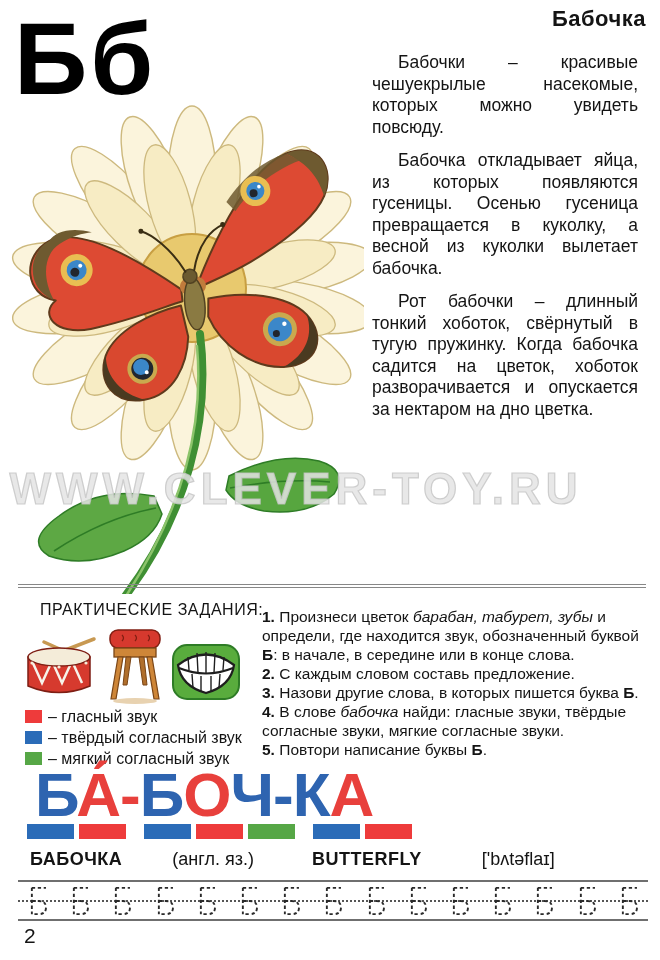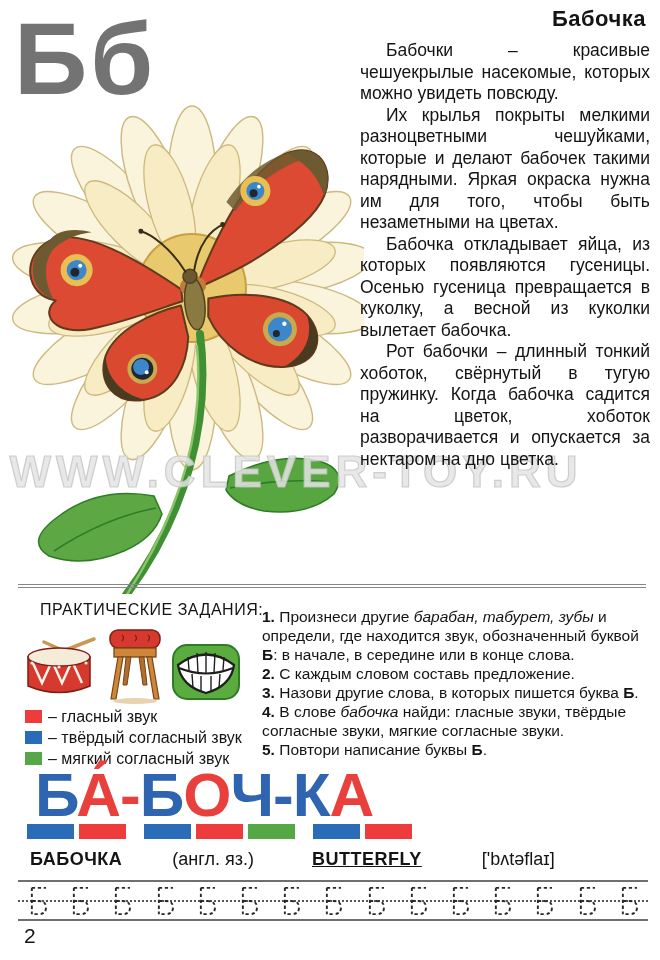--- a/index.html
+++ b/index.html
@@ -2,31 +2,31 @@
 <html><head>
 <meta charset="utf-8">
 <style>
   html,body{margin:0;padding:0;}
   body{
     width:660px;height:960px;position:relative;overflow:hidden;
     background:#ffffff;color:#141414;
     font-family:"Liberation Sans", sans-serif;
   }
   .page-title{position:absolute;top:6px;right:14px;font-size:22px;font-weight:bold;letter-spacing:.5px;z-index:3;}
-  .letter-pair{position:absolute;left:14px;top:8px;font-size:102px;font-weight:bold;color:#737373;line-height:1;letter-spacing:3px;z-index:1;}
+  .letter-pair{position:absolute;left:14px;top:8px;font-size:102px;font-weight:bold;color:#000000;line-height:1;letter-spacing:3px;z-index:1;}
   .illustration{position:absolute;left:4px;top:46px;width:360px;height:548px;z-index:0;}
   .watermark{
-    position:absolute;left:0;top:447px;width:592px;text-align:center;z-index:2;
+    position:absolute;left:0;top:464px;width:592px;text-align:center;z-index:2;
     font-size:44px;font-weight:bold;letter-spacing:5px;
     color:rgba(228,228,228,.85);-webkit-text-stroke:1.2px rgba(196,196,196,.8);
     pointer-events:none;white-space:nowrap;
   }
   .article{position:absolute;left:360px;top:40px;width:290px;z-index:3;
     font-size:17.5px;line-height:1.23;text-align:justify;}
-  .article p{margin:0;text-indent:26px;}
+  .article p{margin:12px;text-indent:26px;}
   .divider{position:absolute;left:18px;top:584px;width:628px;height:2px;
     border-top:1px solid #878787;border-bottom:1px solid #878787;z-index:3;}
   .practice-heading{position:absolute;left:40px;top:601px;font-size:16px;font-weight:normal;letter-spacing:.5px;}
   .pic{position:absolute;}
   .pic-drum{left:20px;top:636px;width:82px;height:64px;}
   .pic-stool{left:104px;top:627px;width:62px;height:78px;}
   .pic-teeth{left:172px;top:644px;width:68px;height:56px;}
   .legend{position:absolute;left:25px;top:706px;}
   .legend-row{display:flex;align-items:center;height:21px;}
   .legend-square{width:17px;height:13px;margin-right:6px;flex:0 0 auto;}
@@ -38,21 +38,21 @@
   .s-b{font-weight:bold;}
   .syllable-word{position:absolute;left:35px;top:764px;font-size:62px;font-weight:bold;line-height:1;white-space:nowrap;letter-spacing:-1px;}
   .c-blue{color:#2E64B0;} .c-red{color:#E8403C;}
   .squares-row{position:absolute;left:27px;top:824px;display:flex;}
   .sq-group{display:flex;margin-right:13px;}
   .sq{width:47px;height:15px;margin-right:5px;}
   .bg-blue{background:#2B6CB8;} .bg-red{background:#EE3B3B;} .bg-green{background:#56A746;}
   .translation{position:absolute;left:30px;top:849px;font-size:18px;display:flex;align-items:baseline;}
   .tr-ru{font-weight:bold;margin-right:50px;letter-spacing:.5px;}
   .tr-note{margin-right:58px;}
-  .tr-en{font-weight:bold;margin-right:60px;letter-spacing:.5px;text-decoration:underline;}
+  .tr-en{font-weight:bold;margin-right:60px;letter-spacing:.5px;}
   .tracing-row{position:absolute;left:18px;top:880px;width:630px;height:41px;box-sizing:border-box;
     border-top:2px solid #6F6F6F;border-bottom:2px solid #6F6F6F;
     display:flex;justify-content:space-between;align-items:center;padding:0 8px;}
   .tracing-row::before{content:"";position:absolute;left:0;right:0;top:18px;border-top:2px dotted #555;}
   .tracing-row svg{position:relative;}
   .page-number{position:absolute;left:24px;top:924px;font-size:21px;}
 </style>
 </head>
 <body>
 
@@ -148,21 +148,20 @@
     <path d="M193 224 C 200 198, 214 186, 226 182" fill="none" stroke="#3A2E14" stroke-width="2" stroke-linecap="round"></path>
     <circle cx="144" cy="180" r="2.5" fill="#3A2E14"></circle>
       <circle cx="226" cy="182" r="2.5" fill="#3A2E14"></circle>
   </g>
 </svg>
 
 <div class="watermark">WWW.CLEVER-TOY.RU</div>
 
 <div class="article">
     <p>Бабочки – красивые чешуекрылые насекомые, которых можно увидеть повсюду.</p>
-    <p>Их крылья покрыты мелкими разноцветными чешуйками, которые и делают бабочек такими нарядными. Яркая окраска нужна им для того, чтобы быть незаметными на цветах.</p>
     <p>Бабочка откладывает яйца, из которых появляются гусеницы. Осенью гусеница превращается в куколку, а весной из куколки вылетает бабочка.</p>
     <p>Рот бабочки – длинный тонкий хоботок, свёрнутый в тугую пружинку. Когда бабочка садится на цветок, хоботок разворачивается и опускается за нектаром на дно цветка.</p>
   </div>
 
 <div class="divider"></div>
 
 <div class="practice-heading">ПРАКТИЧЕСКИЕ ЗАДАНИЯ:</div>
 
 <svg class="pic pic-drum" viewBox="0 0 82 64" xmlns="http://www.w3.org/2000/svg">
   <line x1="30" y1="20" x2="74" y2="3" stroke="#C89952" stroke-width="3.5" stroke-linecap="round"></line>
@@ -203,21 +202,21 @@
       <span class="legend-square" style="background: rgb(43, 108, 184);"></span>
       <span class="legend-label">– твёрдый согласный звук</span>
     </div>
     <div class="legend-row">
       <span class="legend-square" style="background: rgb(86, 167, 70);"></span>
       <span class="legend-label">– мягкий согласный звук</span>
     </div>
   </div>
 
 <div class="task-list">
-    <div class="task"><b>1. </b><span class="s-n">Произнеси другие </span><span class="s-i">барабан, табурет, зубы</span><span class="s-n"> и определи, где находится звук, обозначенный буквой </span><span class="s-b">Б</span><span class="s-n">: в начале, в середине или в конце слова.</span></div>
+    <div class="task"><b>1. </b><span class="s-n">Произнеси цветок </span><span class="s-i">барабан, табурет, зубы</span><span class="s-n"> и определи, где находится звук, обозначенный буквой </span><span class="s-b">Б</span><span class="s-n">: в начале, в середине или в конце слова.</span></div>
     <div class="task"><b>2. </b><span class="s-n">С каждым словом составь предложение.</span></div>
     <div class="task"><b>3. </b><span class="s-n">Назови другие слова, в которых пишется буква </span><span class="s-b">Б</span><span class="s-n">.</span></div>
     <div class="task"><b>4. </b><span class="s-n">В слове </span><span class="s-i">бабочка</span><span class="s-n"> найди: гласные звуки, твёрдые согласные звуки, мягкие согласные звуки.</span></div>
     <div class="task"><b>5. </b><span class="s-n">Повтори написание буквы </span><span class="s-b">Б</span><span class="s-n">.</span></div>
   </div>
 
 <div class="syllable-word"><span class="c-blue">Б</span><span class="c-red">А́</span><span class="c-red">-</span><span class="c-blue">Б</span><span class="c-red">О</span><span class="c-blue">Ч</span><span class="c-blue">-</span><span class="c-blue">К</span><span class="c-red">А</span></div>
 <div class="squares-row">
     <span class="sq-group">
       <span class="sq bg-blue"></span>

